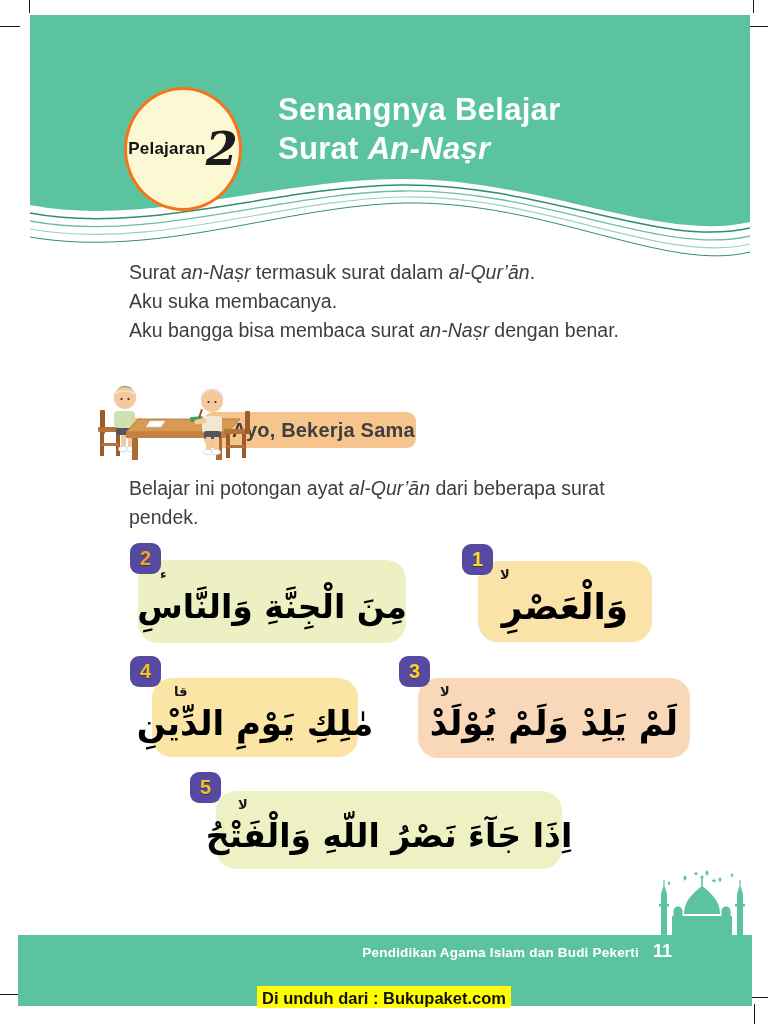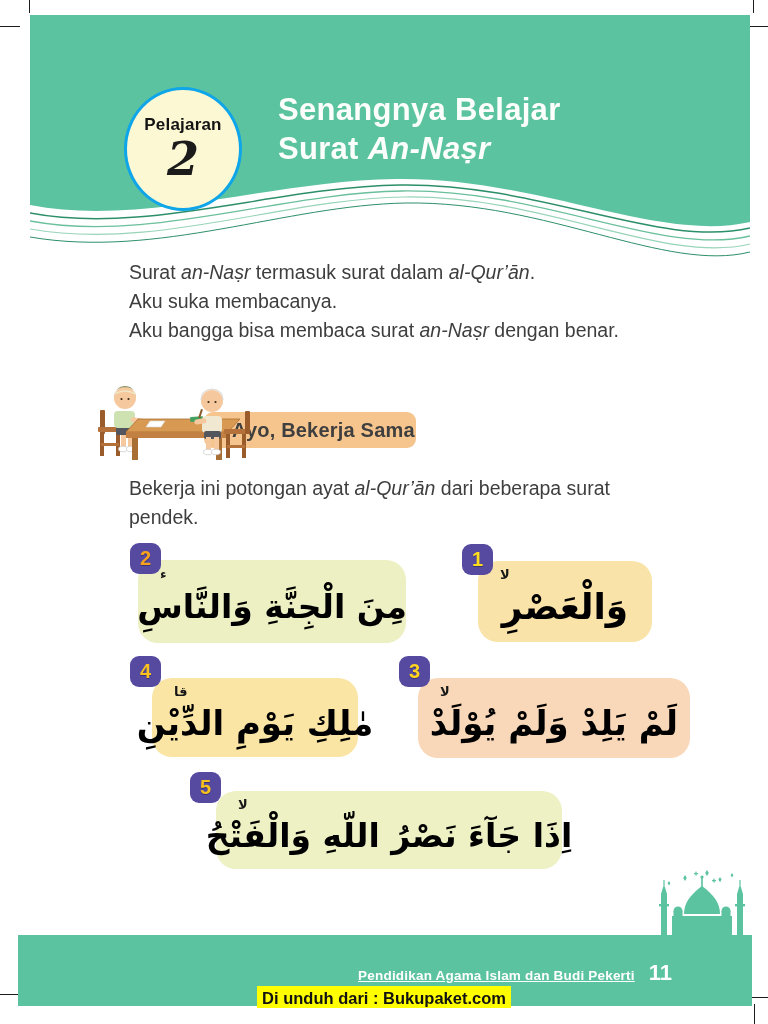--- a/index.html
+++ b/index.html
@@ -7,22 +7,22 @@
     position:relative;width:768px;height:1024px;background:#ffffff;overflow:hidden;
     font-family:"Liberation Sans","DejaVu Sans",sans-serif;color:#3e3e3e;
   }
   
   .crop{position:absolute;background:#1c1c1c;}
 
   
   .header-svg{position:absolute;left:30px;top:15px;width:720px;height:250px;}
   .lesson-circle{
     position:absolute;left:124px;top:87px;width:118px;height:124px;border-radius:50%;
-    background:#fcf8d3;border:3px solid #0ea5e9;box-sizing:border-box;
-    display:flex;flex-direction:column;align-items:center;justify-content:center;z-index:3;
+    background:#fcf8d3;border:3px solid #f97316;box-sizing:border-box;
+    display:flex;flex-direction:row;align-items:center;justify-content:center;z-index:3;
   }
   .lesson-label{font-size:17px;font-weight:bold;color:#141414;letter-spacing:.2px;}
   .lesson-number{font-family:"DejaVu Serif",serif;font-style:italic;font-weight:bold;
     font-size:46px;line-height:1.02;color:#1b1b1b;margin-top:1px;}
   .page-title{position:absolute;left:258px;top:90px;z-index:3;color:#fdfffd;
     font-size:31px;font-weight:bold;line-height:39px;letter-spacing:.3px;margin-left:20px;}
   .page-title .it{font-style:italic;}
 
   
   .intro{position:absolute;left:129px;top:258px;width:575px;font-size:19.5px;line-height:29px;}
@@ -67,22 +67,22 @@
   .box-5{left:216px;top:791px;width:346px;height:78px;}
   .box-5 .num-badge{left:-26px;top:-19px;}
   .ar-1{font-size:36px;} .ar-2{font-size:33px;} .ar-3{font-size:34px;}
   .ar-4{font-size:34px;} .ar-5{font-size:33px;}
 
   
   .footer-band{position:absolute;left:18px;top:935px;width:734px;height:71px;background:#5cc3a0;}
   .mosque-svg{position:absolute;left:652px;top:868px;width:100px;height:68px;z-index:2;}
   .footer-row{position:absolute;left:300px;top:941px;width:372px;display:flex;
     justify-content:flex-end;align-items:baseline;gap:14px;z-index:3;}
-  .footer-title{font-size:13.5px;font-weight:bold;color:#ffffff;letter-spacing:.2px;text-decoration:underline;}
-  .footer-page{font-size:22px;font-weight:bold;color:#ffffff;margin-top:19px;}
+  .footer-title{font-size:13.5px;font-weight:bold;color:#ffffff;letter-spacing:.2px;}
+  .footer-page{font-size:18px;font-weight:bold;color:#ffffff;}
   .watermark{
     position:absolute;left:257px;top:986px;width:254px;height:22px;background:#ffff00;z-index:4;
     display:flex;align-items:flex-end;justify-content:center;
     font-size:16.5px;font-weight:bold;color:#111111;white-space:nowrap;
   }
 </style>
 </head>
 <body>
 
 <div class="page">
@@ -164,21 +164,21 @@
     <ellipse cx="118" cy="76" rx="4.5" ry="2.8" fill="#ffffff" stroke="#c9c9c9" stroke-width="0.7"></ellipse>
 
     <rect x="126" y="53" width="26" height="5" rx="1" fill="#b5713a"></rect>
     <rect x="147" y="35" width="5" height="23" rx="1" fill="#9a5c2b"></rect>
     <rect x="128" y="58" width="4" height="24" fill="#9a5c2b"></rect>
     <rect x="144" y="58" width="4" height="24" fill="#9a5c2b"></rect>
     <rect x="129" y="69" width="18" height="3" fill="#b5713a"></rect>
   </svg>
 
   <div class="instruction">
-    <span>Bekerja ini potongan ayat </span><span class="it">al-Qur’ān</span><span> dari beberapa surat pendek.</span>
+    <span>Belajar ini potongan ayat </span><span class="it">al-Qur’ān</span><span> dari beberapa surat pendek.</span>
   </div>
 
   <div class="ayah-box box-2" style="background: rgb(237, 240, 195);">
     <div class="num-badge" style="color: rgb(246, 162, 31);">2</div>
     <div class="waqf-mark">ء</div>
     <div class="arabic ar-2">مِنَ الْجِنَّةِ وَالنَّاسِ</div>
   </div>
 
   <div class="ayah-box box-1" style="background: rgb(249, 227, 168);">
     <div class="num-badge" style="color: rgb(255, 221, 30);">1</div>

